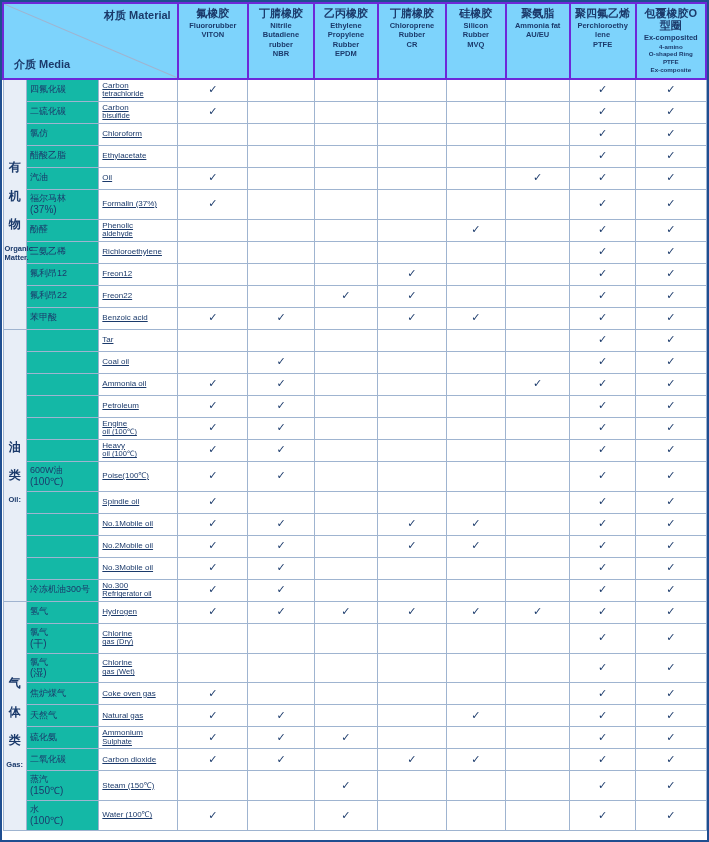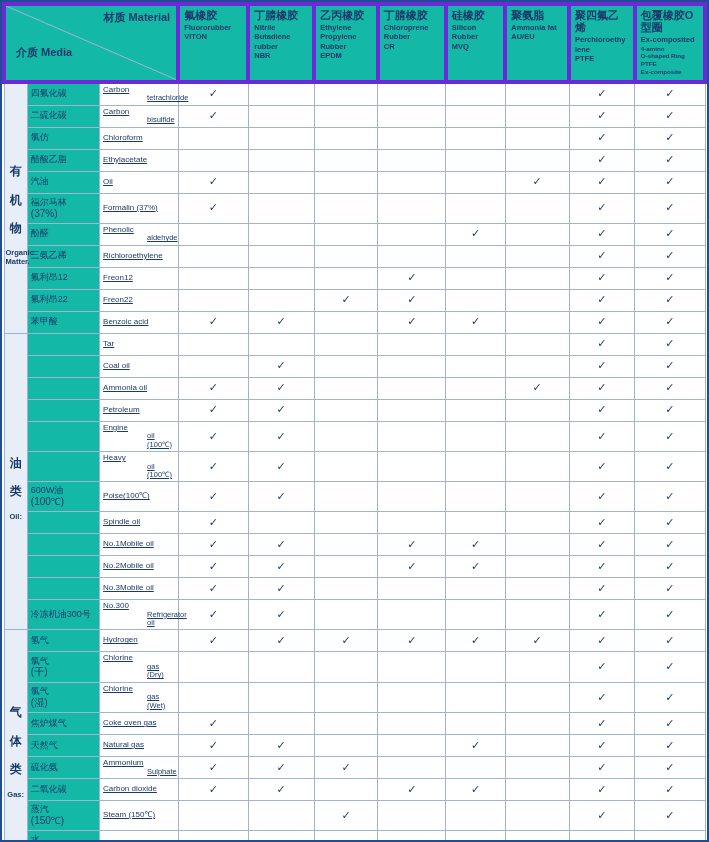--- a/index.html
+++ b/index.html
@@ -27,44 +27,44 @@
   td,th{
     border:1px solid #9fb4d0;
     padding:0;
     vertical-align:middle;
     font-size:8.5px;
     line-height:1.1;
     color:#1b3a6b;
   }
   
   thead th{
-    border:4px solid #6d28d9;
-    background:#14b8a6;
-    text-align:left;
+    border:2px solid #6d28d9;
+    background:#7dd3fc;
+    text-align:center;
     vertical-align:top;
     padding:3px 4px 4px 4px;
     font-weight:normal;
   }
   .corner{
     position:relative;
     height:72px;
     padding:0;
   }
   .corner .mat{
     position:absolute;
     right:6px;
     top:5px;
     font-size:11px;
     font-weight:bold;
     white-space:nowrap;
   }
   .corner .med{
     position:absolute;
     left:10px;
-    bottom:21px;
+    bottom:7px;
     font-size:11px;
     font-weight:bold;
     white-space:nowrap;
   }
   .corner .slash{
     position:absolute;
     left:0;top:0;width:100%;height:100%;
     pointer-events:none;
   }
   .colhead .cn{
@@ -112,21 +112,21 @@
   }
   .cn-cell .sub{font-size:10px;display:block;}
   .en-cell{
     width:74px;
     padding:2px 3px;
     font-size:8px;
     color:#1b3a6b;
     background:#fff;
     text-decoration:underline;
   }
-  .en-cell .sub{font-size:7.5px;display:block;margin-left:44px;}
+  .en-cell .sub{font-size:7.5px;display:block;}
   .mk{
     text-align:center;
     background:#fff;
     height:21px;
   }
   .mk span{
     display:inline-block;
     font-size:11px;
     color:#1b3a6b;
     line-height:1;

